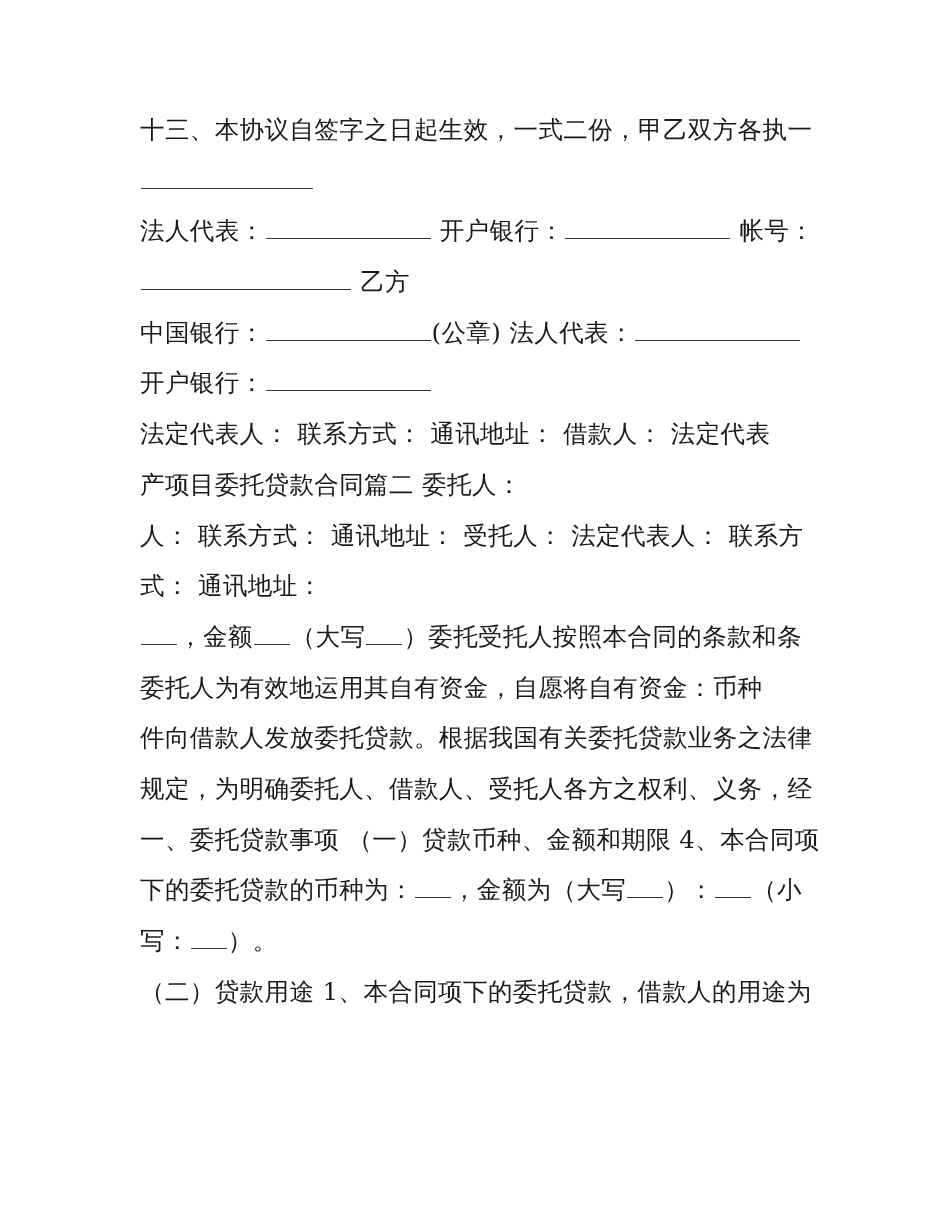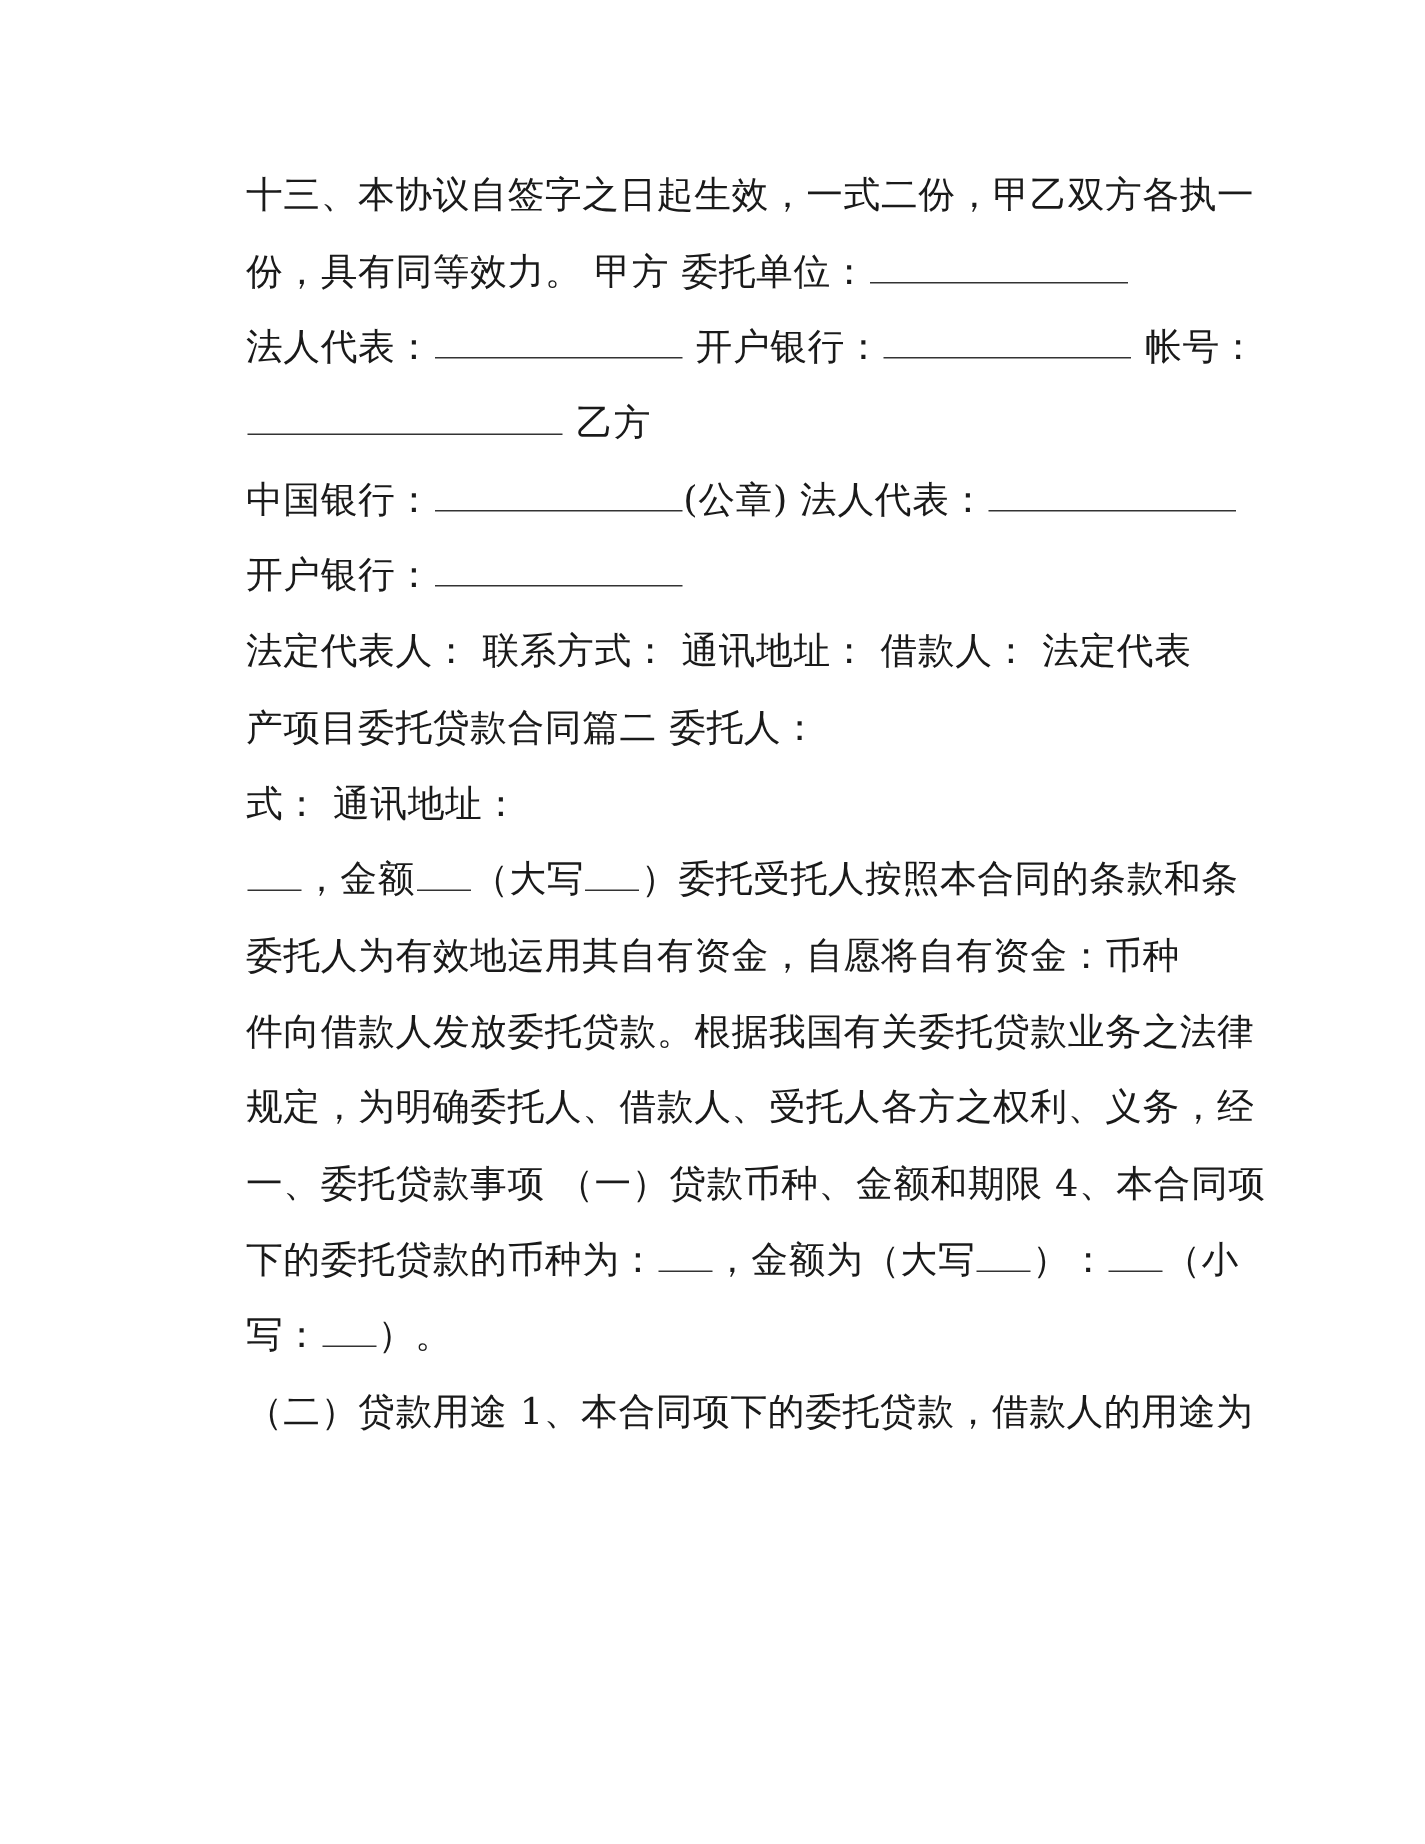--- a/index.html
+++ b/index.html
@@ -13,21 +13,20 @@
       position: relative;
       overflow: hidden;
       font-family: "DejaVu Serif", "Liberation Serif", serif;
       color: #1a1a1a;
     }
     .page {
       position: absolute;
       left: 140px;
       top: 105px;
       width: 680px;
-      margin-left: 24px;
     }
     .line {
       height: 50.7px;
       line-height: 50.7px;
       font-size: 24.5px;
       white-space: nowrap;
       letter-spacing: 0.4px;
     }
     .blank {
       display: inline-block;
@@ -35,27 +34,28 @@
       height: 20px;
       vertical-align: baseline;
       margin: 0 1px;
     }
   </style>
 </head>
 <body>
 
 <div class="page" id="page">
     <div class="line"><span>十三、本协议自签字之日起生效，一式二份，甲乙双方各执一</span></div>
-    <div class="line"><span>份，具有同等效力。 甲方 委托单位：</span><span class="blank" style="width: 172px;"></span></div>
+    <div class="line"><span class="blank" style="width: 172px;"></span></div>
     <div class="line"><span>法人代表：</span><span class="blank" style="width: 165px;"></span><span> 开户银行：</span><span class="blank" style="width: 165px;"></span><span> 帐号：</span></div>
     <div class="line"><span class="blank" style="width: 210px;"></span><span> 乙方</span></div>
     <div class="line"><span>中国银行：</span><span class="blank" style="width: 165px;"></span><span>(公章) 法人代表：</span><span class="blank" style="width: 165px;"></span></div>
     <div class="line"><span>开户银行：</span><span class="blank" style="width: 165px;"></span></div>
     <div class="line"><span>法定代表人： 联系方式： 通讯地址： 借款人： 法定代表</span></div>
     <div class="line"><span>产项目委托贷款合同篇二 委托人：</span></div>
+    <div class="line"><span>人： 联系方式： 通讯地址： 受托人： 法定代表人： 联系方</span></div>
     <div class="line"><span>式： 通讯地址：</span></div>
     <div class="line"><span class="blank" style="width: 36px;"></span><span>，金额</span><span class="blank" style="width: 36px;"></span><span>（大写</span><span class="blank" style="width: 36px;"></span><span>）委托受托人按照本合同的条款和条</span></div>
     <div class="line"><span>委托人为有效地运用其自有资金，自愿将自有资金：币种</span></div>
     <div class="line"><span>件向借款人发放委托贷款。根据我国有关委托贷款业务之法律</span></div>
     <div class="line"><span>规定，为明确委托人、借款人、受托人各方之权利、义务，经</span></div>
     <div class="line"><span>一、委托贷款事项 （一）贷款币种、金额和期限 4、本合同项</span></div>
     <div class="line"><span>下的委托贷款的币种为：</span><span class="blank" style="width: 36px;"></span><span>，金额为（大写</span><span class="blank" style="width: 36px;"></span><span>）：</span><span class="blank" style="width: 36px;"></span><span>（小</span></div>
     <div class="line"><span>写：</span><span class="blank" style="width: 36px;"></span><span>）。</span></div>
     <div class="line"><span>（二）贷款用途 1、本合同项下的委托贷款，借款人的用途为</span></div>
   </div>

